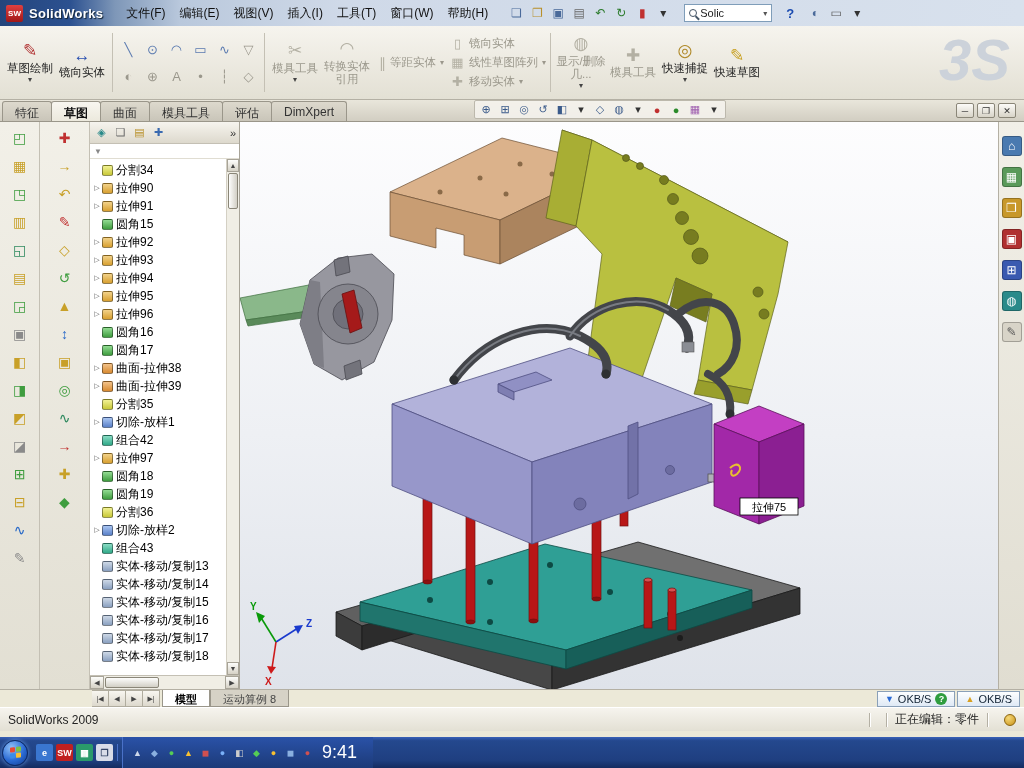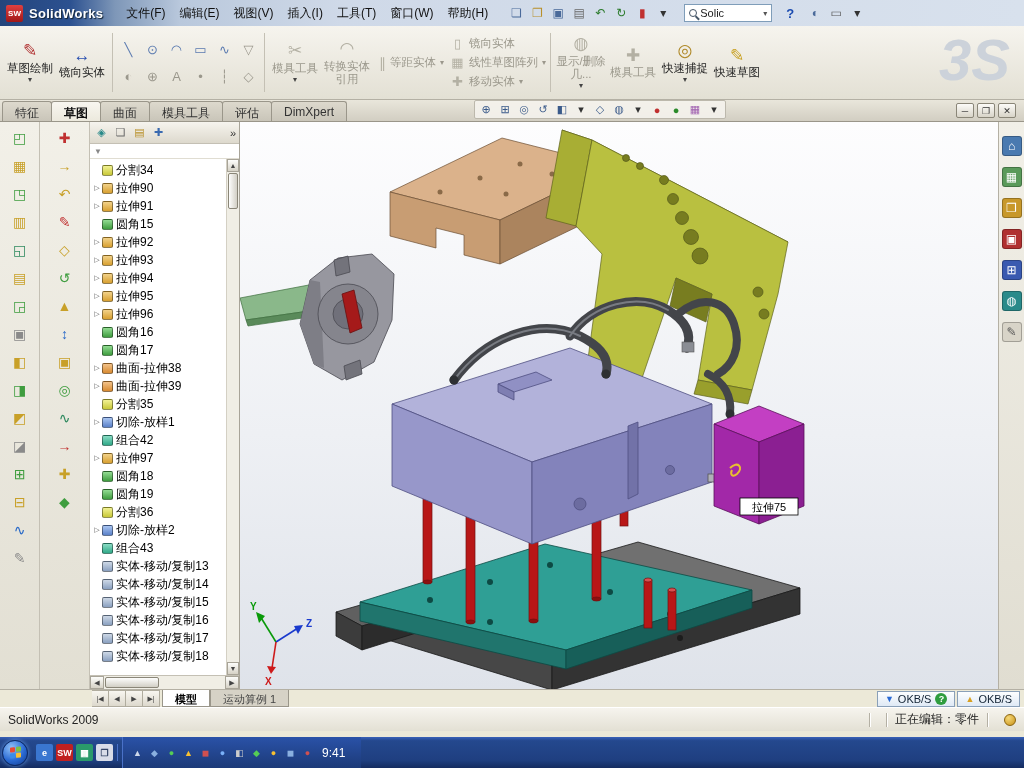--- a/index.html
+++ b/index.html
@@ -151,21 +151,21 @@
 .quick-launch .gicon{width:17px;height:17px;font-size:9px;font-weight:bold;border-radius:2px;color:#fff;}
 .tasks{display:flex;gap:4px;flex:1;padding-left:2px;}
 .task{height:24px;width:152px;border-radius:3px;display:flex;align-items:center;gap:5px;padding:0 6px;
  background:linear-gradient(#4a74ca,#2c56a8);border:1px solid #1a3a78;color:#fff;font-size:11px;
  white-space:nowrap;overflow:hidden;}
 .task.active{background:linear-gradient(#7a9ce4,#3a64b8);box-shadow:inset 0 1px 3px rgba(0,0,20,.55);}
 .task-ic{width:14px;height:14px;border-radius:2px;font-size:7px;font-weight:bold;display:flex;align-items:center;justify-content:center;flex:none;color:#fff;}
 .tray{display:flex;align-items:center;gap:4px;background:linear-gradient(#2a52a8,#1c3a78);
  border-left:1px solid #4a72c8;height:100%;padding:0 8px;}
 .tray .gicon{width:13px;height:13px;font-size:9px;}
-.clock{color:#fff;font-size:12px;padding:0 8px 0 4px;}
+.clock{color:#fff;font-size:18px;padding:0 8px 0 4px;}
 </style>
 </head>
 <body>
 
 <div id="app">
 
   <div class="titlebar">
     <span class="sw-logo">SW</span>
     <span class="app-name">SolidWorks</span>
     <div style="display:flex">
@@ -715,21 +715,21 @@
 
   <div class="docrow">
     <div class="doc-nav">
         <span class="navbtn">|◀</span>
         <span class="navbtn">◀</span>
         <span class="navbtn">▶</span>
         <span class="navbtn">▶|</span>
       </div>
     <div class="doc-tabs">
         <div class="doctab active">模型</div>
-        <div class="doctab">运动算例 1</div>
+        <div class="doctab">运动算例 8</div>
       </div>
     <div class="netwrap">
       <div class="netbox">
         <span class="net-arrow-down">▼</span>
         <span>OKB/S</span>
         <span class="qbadge">?</span>
       </div>
       <div class="netbox">
         <span class="net-arrow-up">▲</span>
         <span>OKB/S</span>

